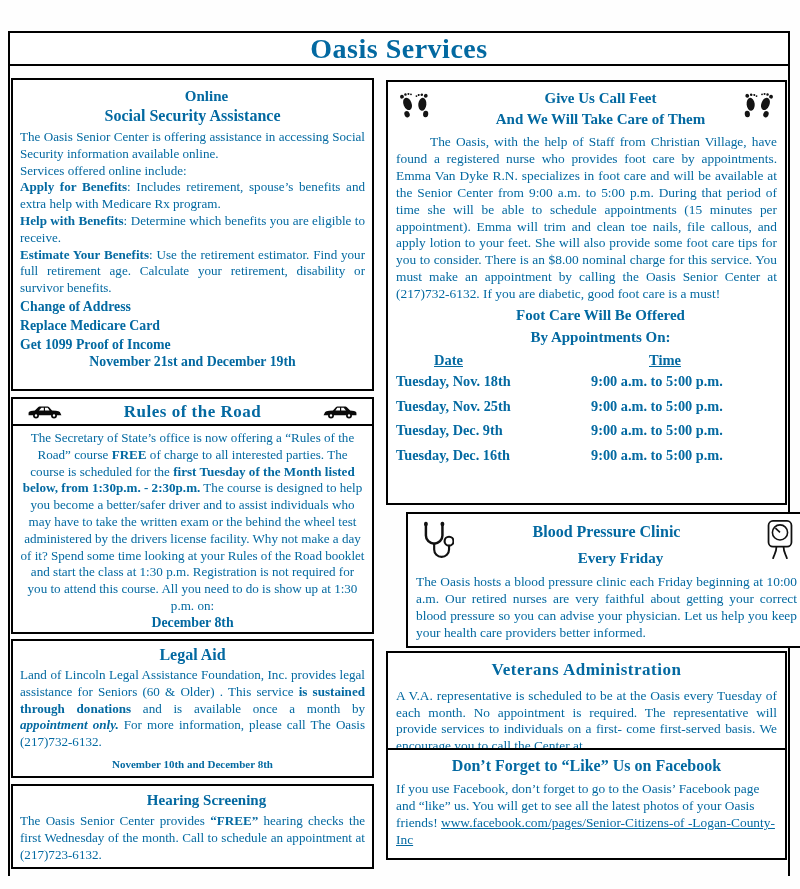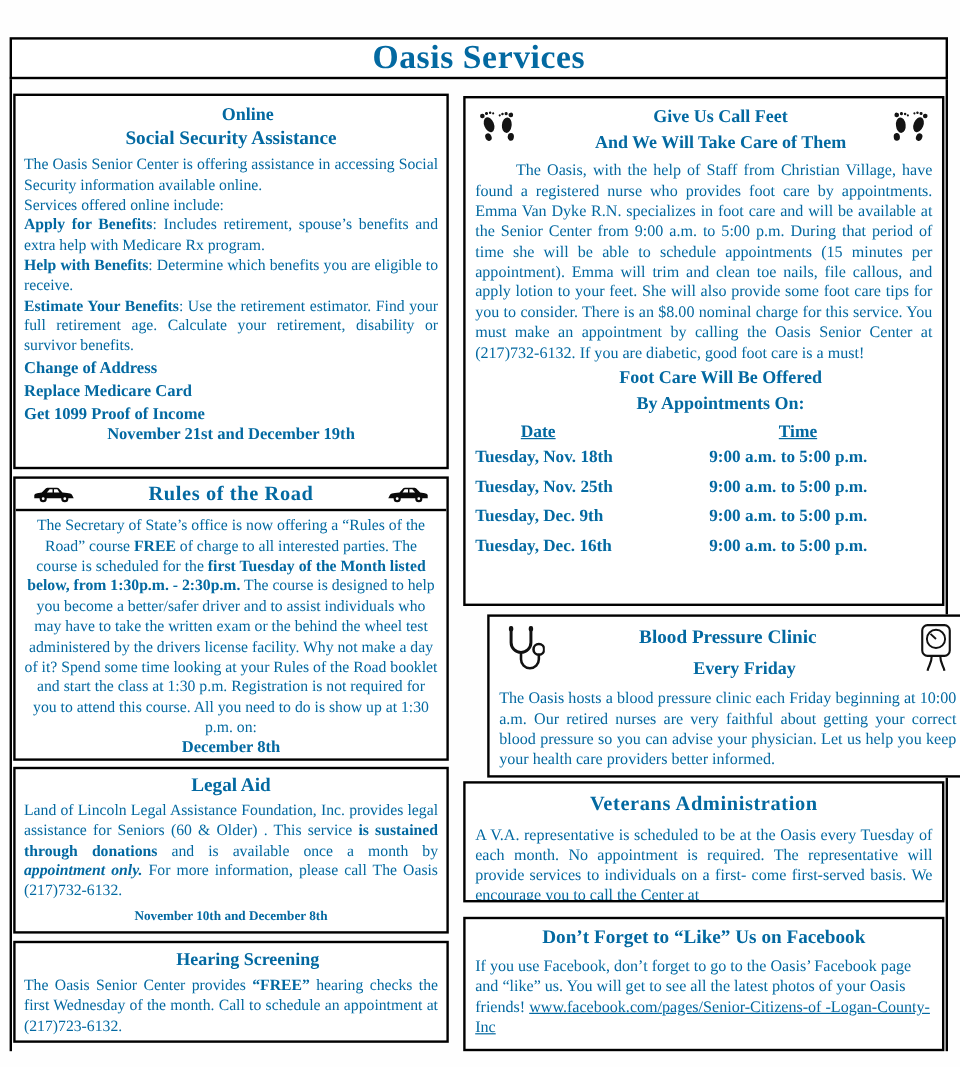--- a/index.html
+++ b/index.html
@@ -23,21 +23,21 @@
   .box { position:absolute; border:2px solid #000; background:#fff; overflow:hidden; }
   
   #box-ss    { left:11px;  top:78px;  width:363px; height:313px; }
   #box-rules { left:11px;  top:397px; width:363px; height:237px; }
   #box-legal { left:11px;  top:639px; width:363px; height:139px; }
   #box-hear  { left:11px;  top:784px; width:363px; height:85px;  }
   
   #box-feet  { left:386px; top:80px;  width:401px; height:425px; }
   #box-bp    { left:406px; top:512px; width:401px; height:136px; }
   #box-vet   { left:386px; top:651px; width:401px; height:101px; }
-  #box-fb    { left:386px; top:764px; width:401px; height:112px; }
+  #box-fb    { left:386px; top:748px; width:401px; height:112px; }
 
   .b { font-weight:bold; }
   .i { font-style:italic; }
   .u { text-decoration:underline; }
   .center { text-align:center; }
   .just   { text-align:justify; }
   .h-c  { text-align:center; font-weight:bold; }
   .fs15 { font-size:15px;margin-left:28px; }
   .fs16 { font-size:16px; }
   .fs17 { font-size:17px; }

